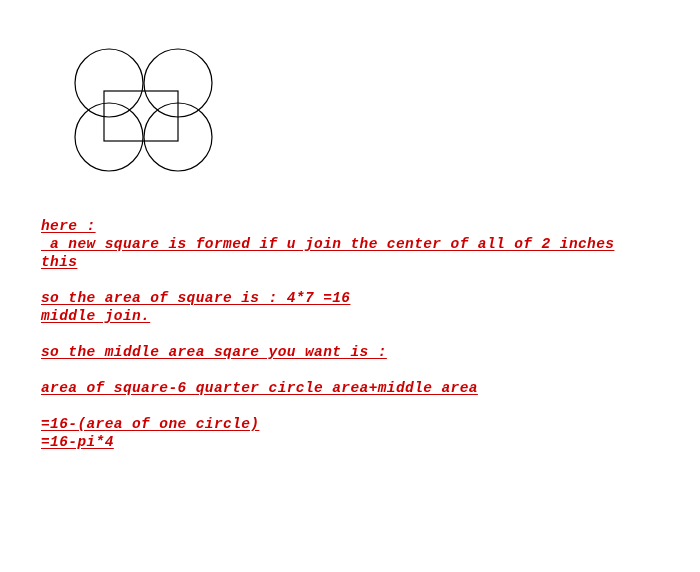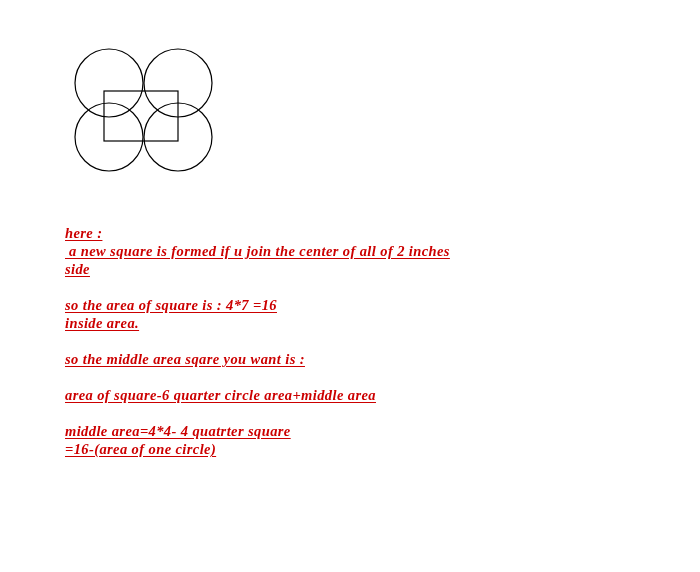--- a/index.html
+++ b/index.html
@@ -25,30 +25,29 @@
     top: 45px;
     width: 155px;
     height: 130px;
   }
   #figure svg {
     display: block;
   }
   #notes {
     position: absolute;
     left: 41px;
-    top: 224px;
+    top: 217px;
     width: 520px;
     color: #cc0000;
-    font-family: Liberation Serif, serif;
+    font-family: Liberation Mono, monospace;
     font-weight: bold;
     font-style: italic;
     font-size: 14.5px;
     line-height: 18px;
     letter-spacing: 0.4px;
-    margin-left: 24px;
   }
   .line {
     white-space: pre;
     text-decoration: underline;
     text-underline-offset: 2px;
   }
   .line.nounder {
     text-decoration: none;
   }
   .blank {
@@ -67,26 +66,26 @@
       <circle cx="108" cy="38" r="34" fill="none" stroke="#000000" stroke-width="1.2"></circle>
       <circle cx="39" cy="92" r="34" fill="none" stroke="#000000" stroke-width="1.2"></circle>
       <circle cx="108" cy="92" r="34" fill="none" stroke="#000000" stroke-width="1.2"></circle>
       <rect x="34" y="46" width="74" height="50" fill="none" stroke="#000000" stroke-width="1.2"></rect>
     </svg>
   </div>
 
   <div id="notes">
     <div class="line">here :</div>
     <div class="line"> a new square is formed if u join the center of all of 2 inches</div>
-    <div class="line">side</div>
+    <div class="line">this</div>
     <div class="line blank nounder"></div>
     <div class="line">so the area of square is : 4*7 =16</div>
-    <div class="line">inside area.</div>
+    <div class="line">middle join.</div>
     <div class="line blank nounder"></div>
     <div class="line">so the middle area sqare you want is :</div>
     <div class="line blank nounder"></div>
     <div class="line">area of square-6 quarter circle area+middle area</div>
     <div class="line blank nounder"></div>
-    <div class="line">middle area=4*4- 4 quatrter square</div>
     <div class="line">=16-(area of one circle)</div>
+    <div class="line">=16-pi*4</div>
   </div>
 
 </div>
 
 </body></html>

